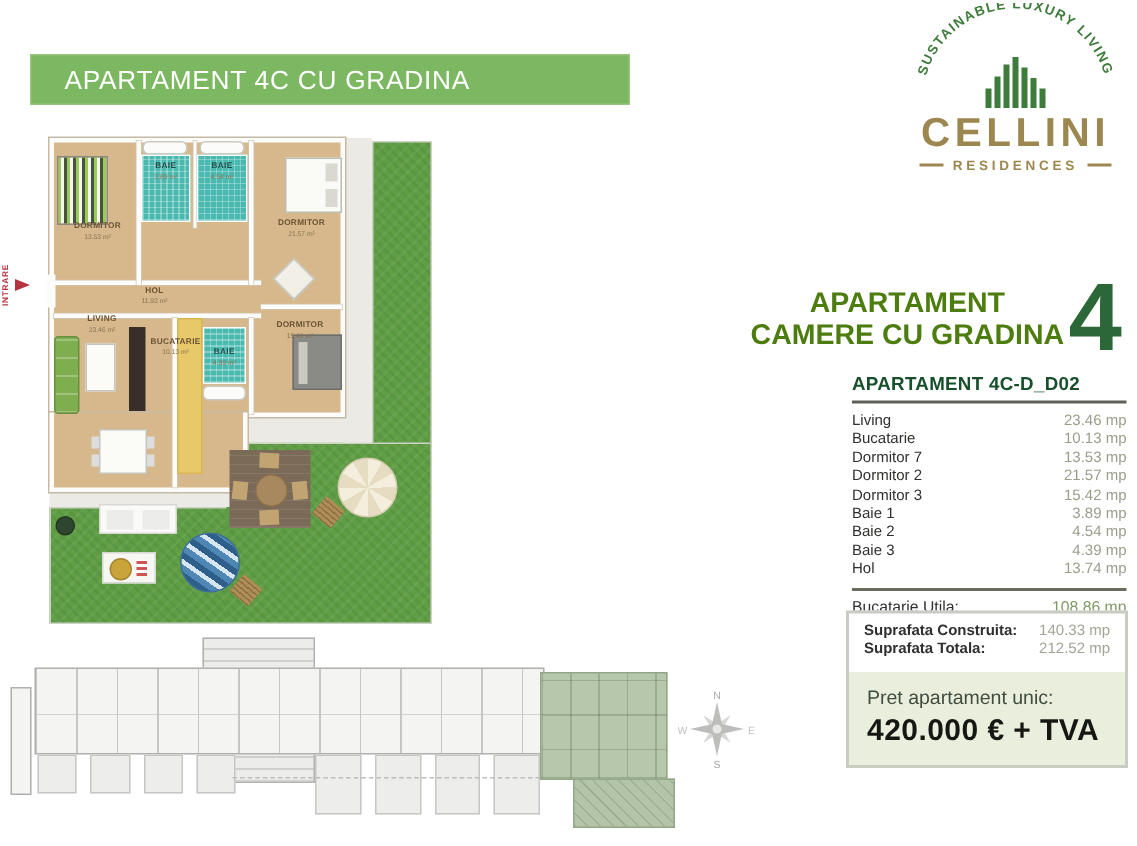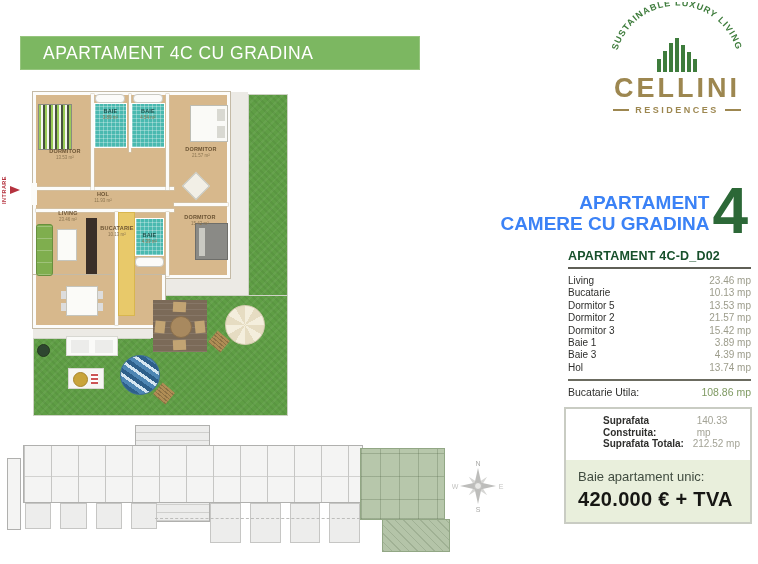--- a/index.html
+++ b/index.html
@@ -17,41 +17,41 @@
   .logo{position:absolute;right:2px;top:2px;width:158px;display:flex;flex-direction:column;align-items:center;}
   .logo-bars{display:flex;align-items:flex-end;gap:2px;margin-top:-16px;}
   .logo-bars i{display:block;width:4px;background:#3e7c3c;}
   .brand{font-size:27px;font-weight:bold;color:#9d8750;letter-spacing:3px;line-height:1;margin-top:3px;}
   .residences{display:flex;align-items:center;gap:6px;margin-top:3px;color:#9d8750;}
   .residences b{font-size:9px;font-weight:bold;letter-spacing:2.5px;}
   .residences i{display:block;width:16px;height:2px;background:#9d8750;}
 
   
   .heading{position:absolute;right:10px;top:188px;display:flex;align-items:center;justify-content:flex-end;}
-  .heading .lines{text-align:right;color:#3b82f6;font-weight:bold;font-size:19px;line-height:21px;}
+  .heading .lines{text-align:center;color:#4d7c0f;font-weight:bold;font-size:19px;line-height:21px;}
   .heading .big-num{color:#2c6837;font-weight:bold;font-size:64px;line-height:.85;margin-left:3px;margin-top:-4px;}
 
   
   .area-table{position:absolute;left:568px;top:249px;width:183px;}
   .area-title{font-size:12.5px;font-weight:bold;color:#17502b;padding-bottom:4px;
               border-bottom:2px solid #5f5f56;margin-bottom:6px;letter-spacing:.2px;}
   .arow{display:flex;justify-content:space-between;font-size:10px;line-height:12.4px;}
   .arow .lab{color:#2f2f2d;}
   .arow .val{color:#9c9c8b;}
   .utila{display:flex;justify-content:space-between;border-top:2px solid #6b6b60;
          margin-top:5px;padding-top:5px;font-size:10.5px;}
   .utila .lab{color:#2f2f2d;}
   .utila .val{color:#7f9a62;}
 
   
   .sumbox{position:absolute;left:564px;top:407px;width:188px;border:2px solid #c9ccc3;
           background:#fff;box-sizing:border-box;}
   .sumrows{padding:6px 10px 6px 10px;}
   .srow{display:flex;justify-content:space-between;font-size:10px;line-height:11.6px;}
-  .srow .lab{color:#2f2f2d;font-weight:bold;margin-left:27px;}
+  .srow .lab{color:#2f2f2d;font-weight:bold;}
   .srow .val{color:#a3a396;}
   .pricearea{background:#e9efdc;padding:9px 12px 11px 12px;margin-top:4px;}
   .price-label{font-size:13px;color:#414c40;}
   .price-value{font-size:20px;font-weight:bold;color:#161613;margin-top:4px;letter-spacing:.3px;}
 
   
   .floorplan{position:absolute;left:10px;top:88px;width:285px;height:332px;}
   .grass{position:absolute;background:#5f9e45;
          background-image:repeating-linear-gradient(45deg,rgba(0,0,0,.05) 0 2px,transparent 2px 5px),
                           repeating-linear-gradient(-45deg,rgba(255,255,255,.05) 0 2px,transparent 2px 6px);
@@ -303,34 +303,38 @@
     <div class="area-title">APARTAMENT 4C-D_D02</div>
     <div class="arow">
       <span class="lab">Living</span>
         <span class="val">23.46 mp</span>
       </div>
     <div class="arow">
       <span class="lab">Bucatarie</span>
         <span class="val">10.13 mp</span>
       </div>
     <div class="arow">
-      <span class="lab">Dormitor 5</span>
+      <span class="lab">Dormitor 7</span>
         <span class="val">13.53 mp</span>
       </div>
     <div class="arow">
       <span class="lab">Dormitor 2</span>
         <span class="val">21.57 mp</span>
       </div>
     <div class="arow">
       <span class="lab">Dormitor 3</span>
         <span class="val">15.42 mp</span>
       </div>
     <div class="arow">
       <span class="lab">Baie 1</span>
         <span class="val">3.89 mp</span>
+      </div>
+    <div class="arow">
+      <span class="lab">Baie 2</span>
+        <span class="val">4.54 mp</span>
       </div>
     <div class="arow">
       <span class="lab">Baie 3</span>
         <span class="val">4.39 mp</span>
       </div>
     <div class="arow">
       <span class="lab">Hol</span>
         <span class="val">13.74 mp</span>
       </div>
     <div class="utila">
@@ -344,18 +348,18 @@
       <div class="srow">
         <span class="lab">Suprafata Construita:</span>
           <span class="val">140.33 mp</span>
         </div>
       <div class="srow">
         <span class="lab">Suprafata Totala:</span>
           <span class="val">212.52 mp</span>
         </div>
     </div>
     <div class="pricearea">
-      <div class="price-label">Baie apartament unic:</div>
+      <div class="price-label">Pret apartament unic:</div>
       <div class="price-value">420.000 € + TVA</div>
     </div>
   </div>
 
 </div>
 
 </body></html>

